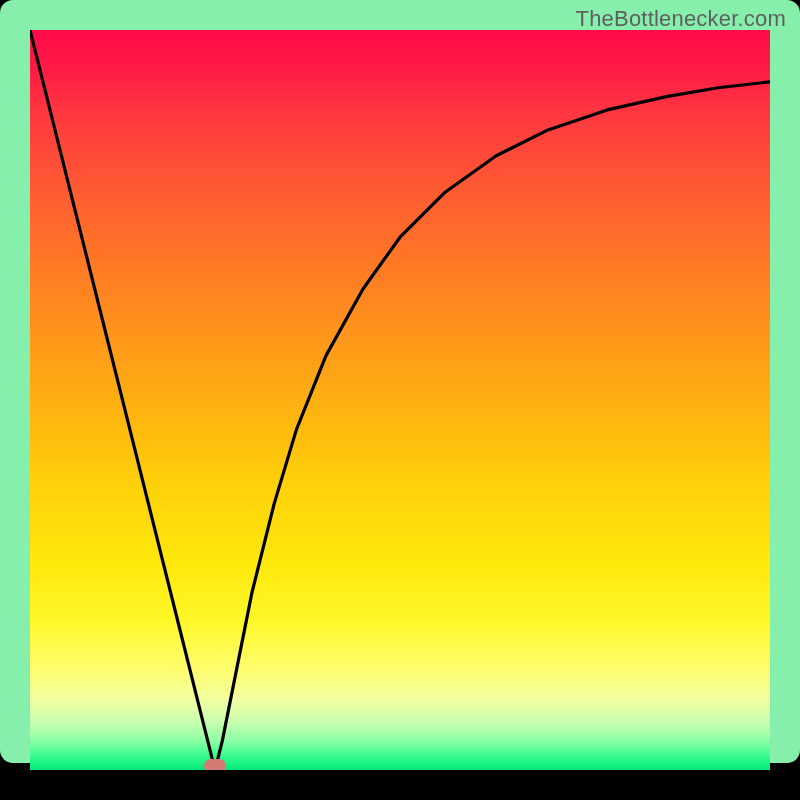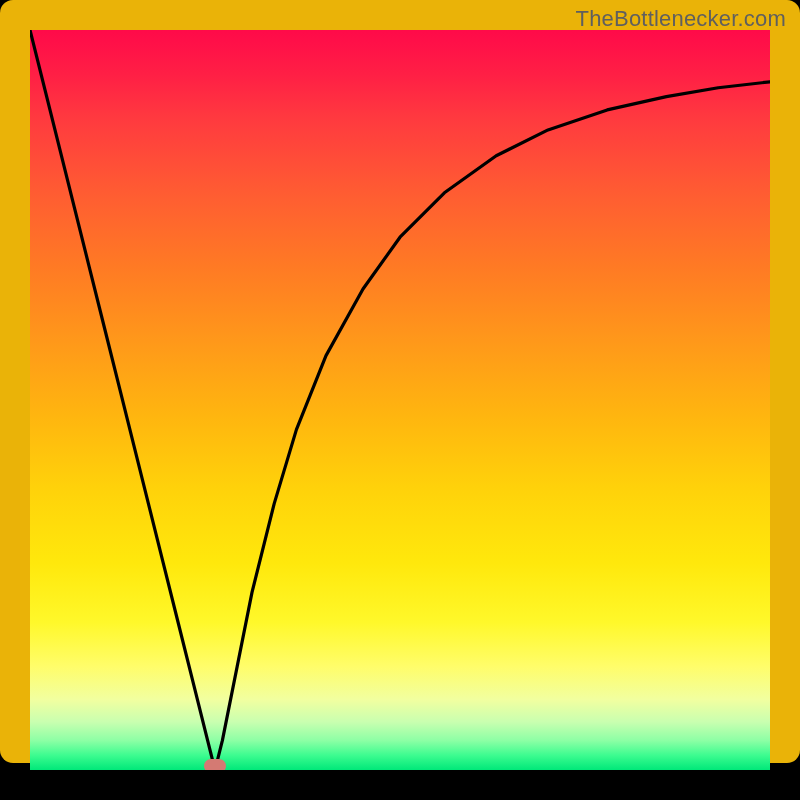--- a/index.html
+++ b/index.html
@@ -7,21 +7,21 @@
     padding: 0;
     width: 800px;
     height: 800px;
     background: #000;
     font-family: Arial, Helvetica, sans-serif;
   }
   .frame {
     position: relative;
     width: 800px;
     height: 763px;
-    background: #eab308;
+    background: #86efac;
     border-radius: 13px;
   }
   .watermark {
     position: absolute;
     top: 6px;
     right: 14px;
     color: #5f5f5f;
     font-size: 22px;
     font-weight: 500;
     letter-spacing: 0.2px;

